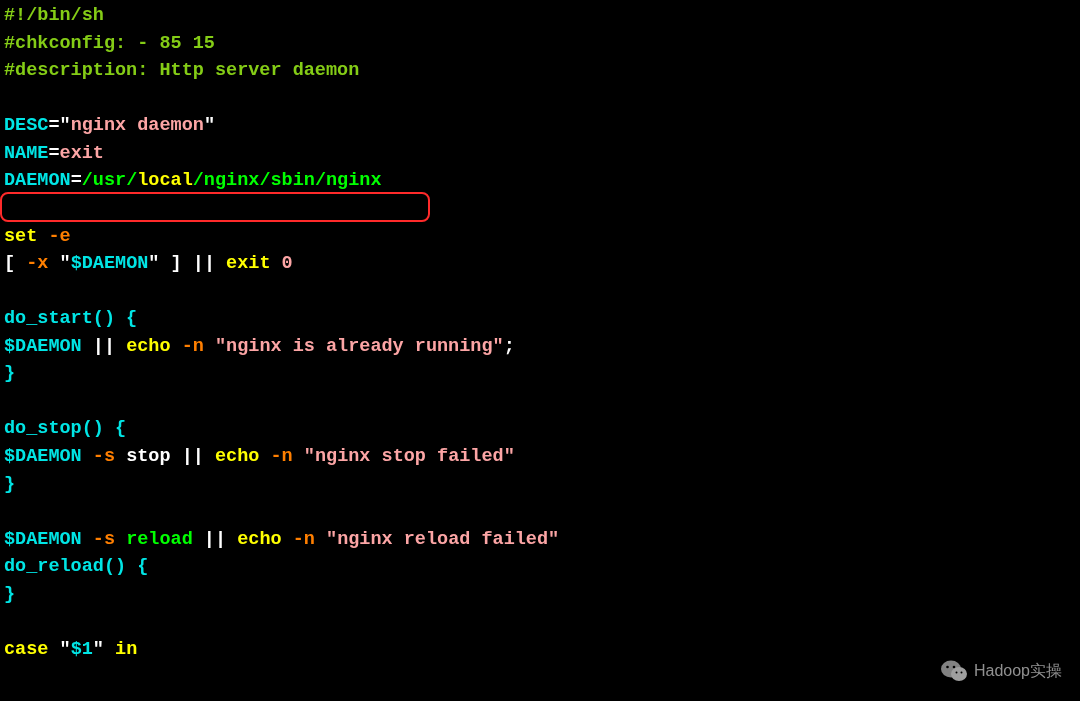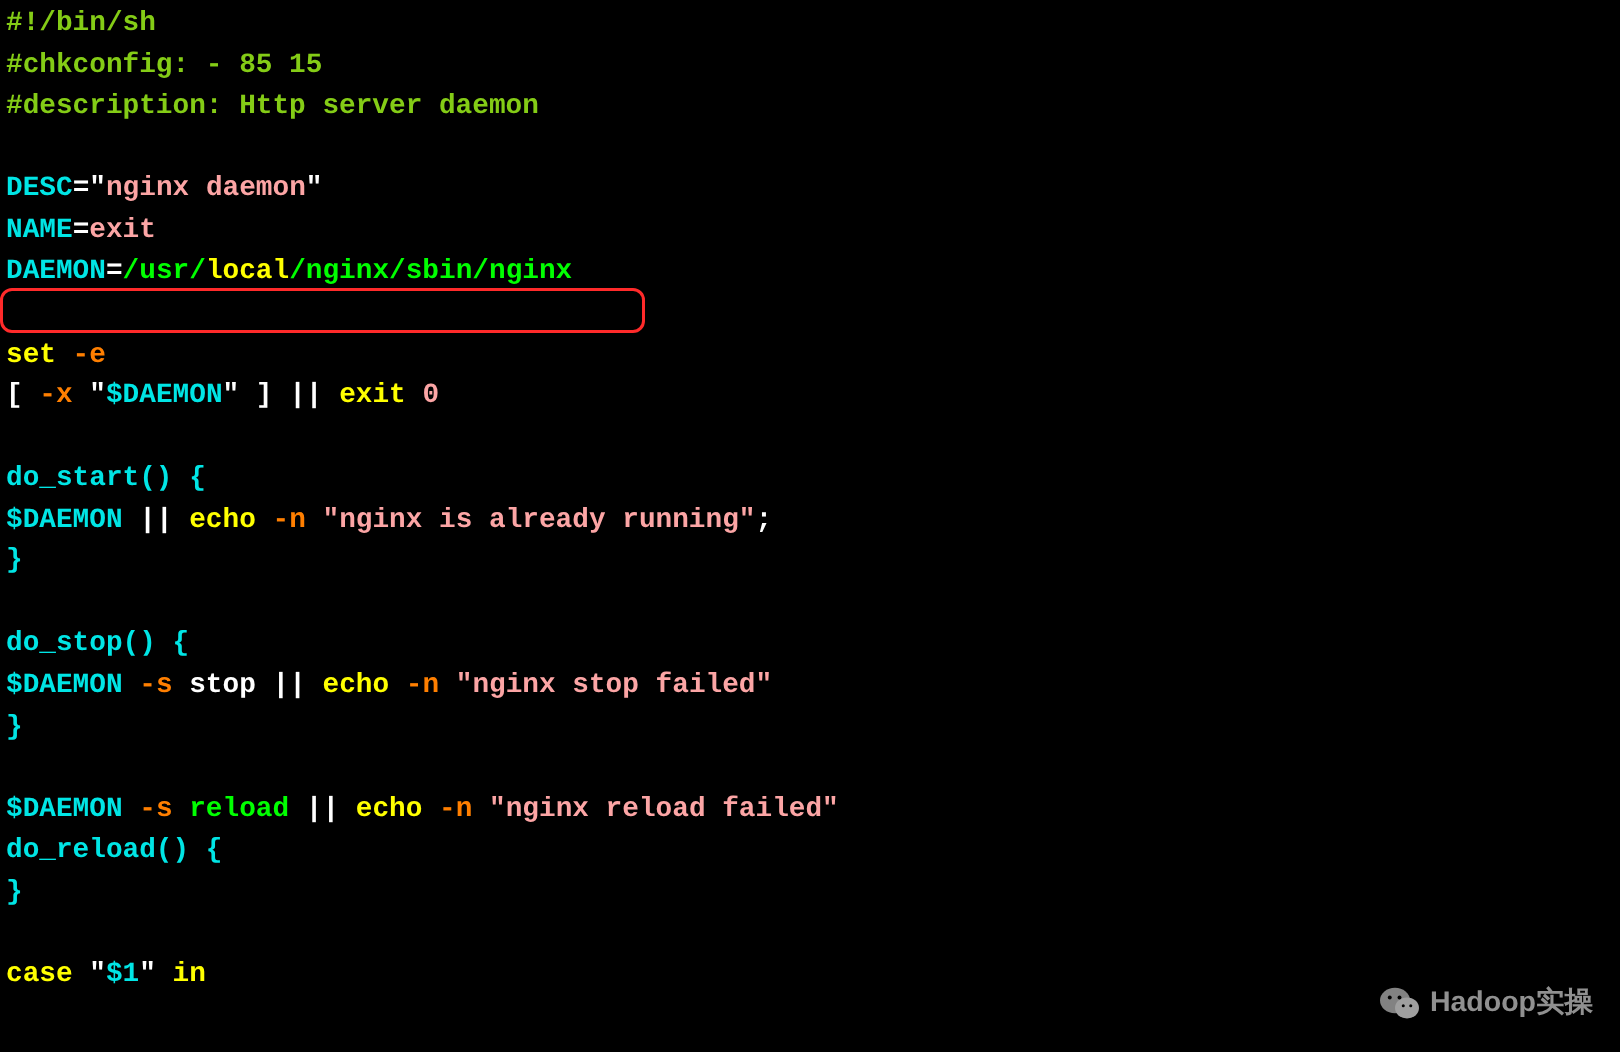--- a/index.html
+++ b/index.html
@@ -37,22 +37,22 @@
       pointer-events: none;
     }
     .watermark {
       position: absolute;
       bottom: 18px;
       right: 18px;
       display: flex;
       align-items: center;
       color: #aaaaaa;
       font-family: Arial, 'Microsoft YaHei', sans-serif;
-      font-size: 19px;
-      font-weight: bold;
+      font-size: 16px;
+      font-weight: normal;
       opacity: 0.85;
     }
     .watermark svg {
       margin-right: 6px;
     }
   </style>
 </head>
 <body>
 
 <div>

